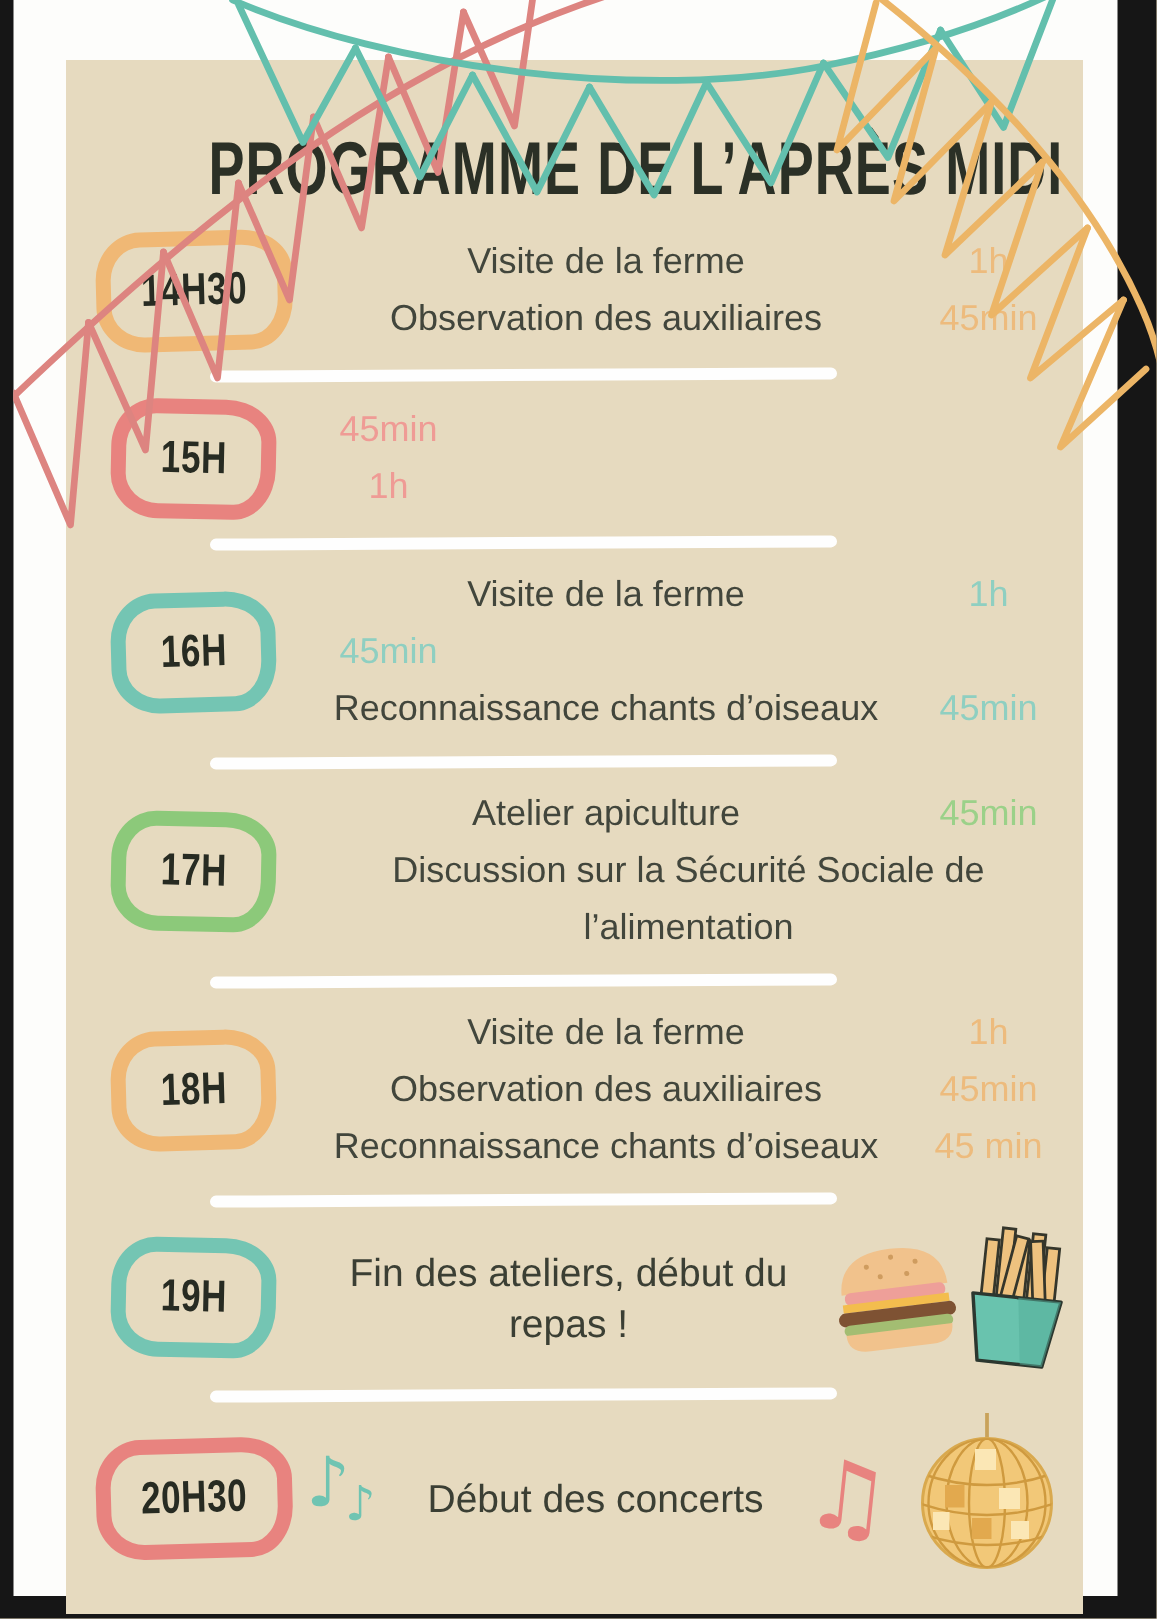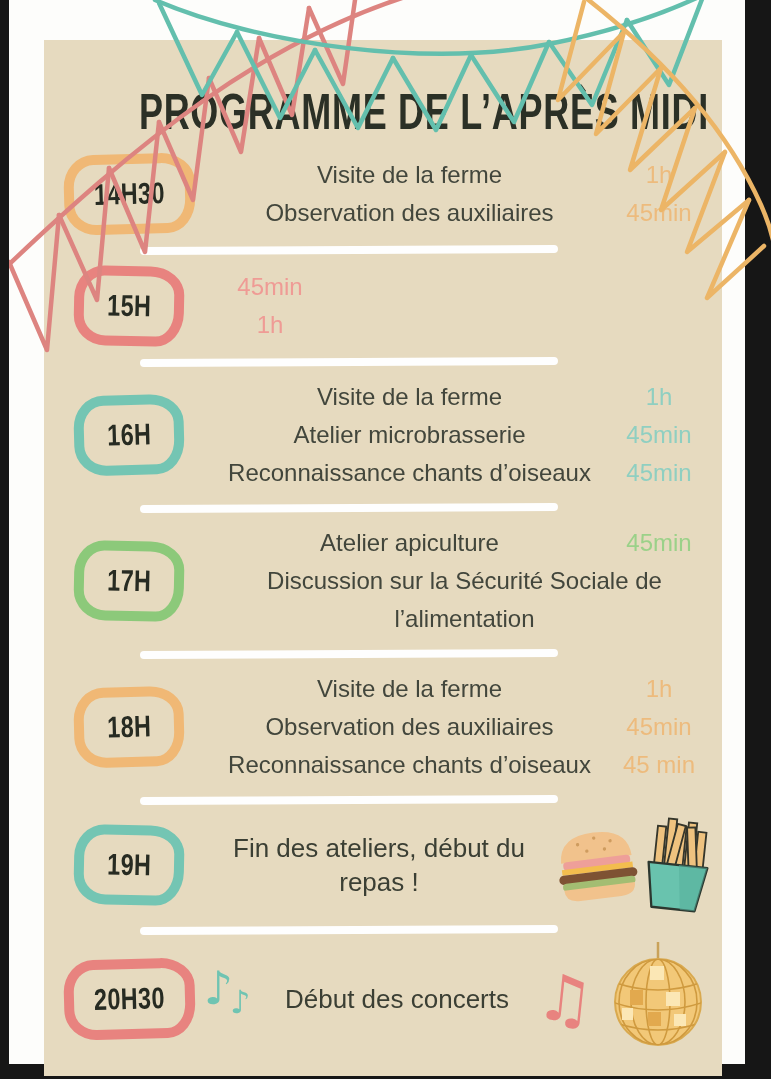--- a/index.html
+++ b/index.html
@@ -36,21 +36,21 @@
   .badge.tilt-l{transform:rotate(-1.6deg);}
   .badge.tilt-r{transform:rotate(1.2deg);}
   .b-orange{border-color:#f0b875;}
   .b-pink{border-color:#e8837f;}
   .b-teal{border-color:#74c5b3;}
   .b-green{border-color:#8cc97a;}
   .time{
     display:inline-block;font-size:30px;font-weight:bold;color:#272b22;
     transform:scaleX(0.78);white-space:nowrap;letter-spacing:0.5px;
   }
-  .acts{flex:1;display:flex;flex-direction:column;justify-content:center;margin-left:11px;}
+  .acts{flex:1;display:flex;flex-direction:column;justify-content:center;}
   .act-line{display:flex;align-items:flex-start;}
   .act-label{flex:1;text-align:center;font-size:24px;line-height:38px;color:#42463c;}
   .act-dur{width:110px;flex-shrink:0;text-align:center;font-size:24px;line-height:38px;}
   .d-orange{color:#edbb7d;}
   .d-pink{color:#ef9b95;}
   .d-teal{color:#8fcfc1;}
   .d-green{color:#9bd189;}
   .bold-label{flex:1;text-align:center;font-size:26px;font-weight:normal;color:#3b3f34;line-height:34px;}
   .divider{
     height:8px;width:418px;background:#fefefe;border-radius:6px;
@@ -119,21 +119,20 @@
         <div class="badge b-teal tilt-l">
           <span class="time">16H</span>
         </div>
       </div>
       <div class="acts">
         <div class="act-line">
           <span class="act-label">Visite de la ferme</span>
           <span class="act-dur d-teal">1h</span>
         </div>
         <div class="act-line">
-          <span class="act-label">Atelier microbrasserie</span>
           <span class="act-dur d-teal">45min</span>
         </div>
         <div class="act-line">
           <span class="act-label">Reconnaissance chants d’oiseaux</span>
           <span class="act-dur d-teal">45min</span>
         </div>
       </div>
     </div>
     <div class="divider"></div>
 

